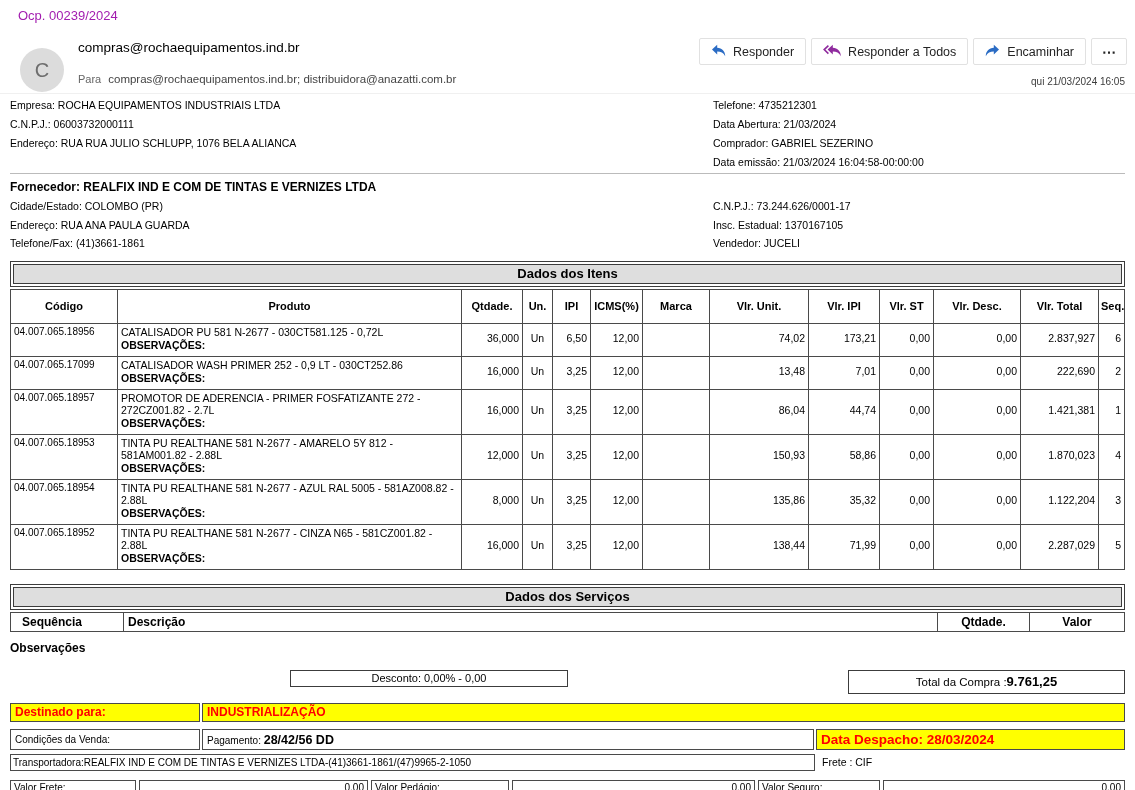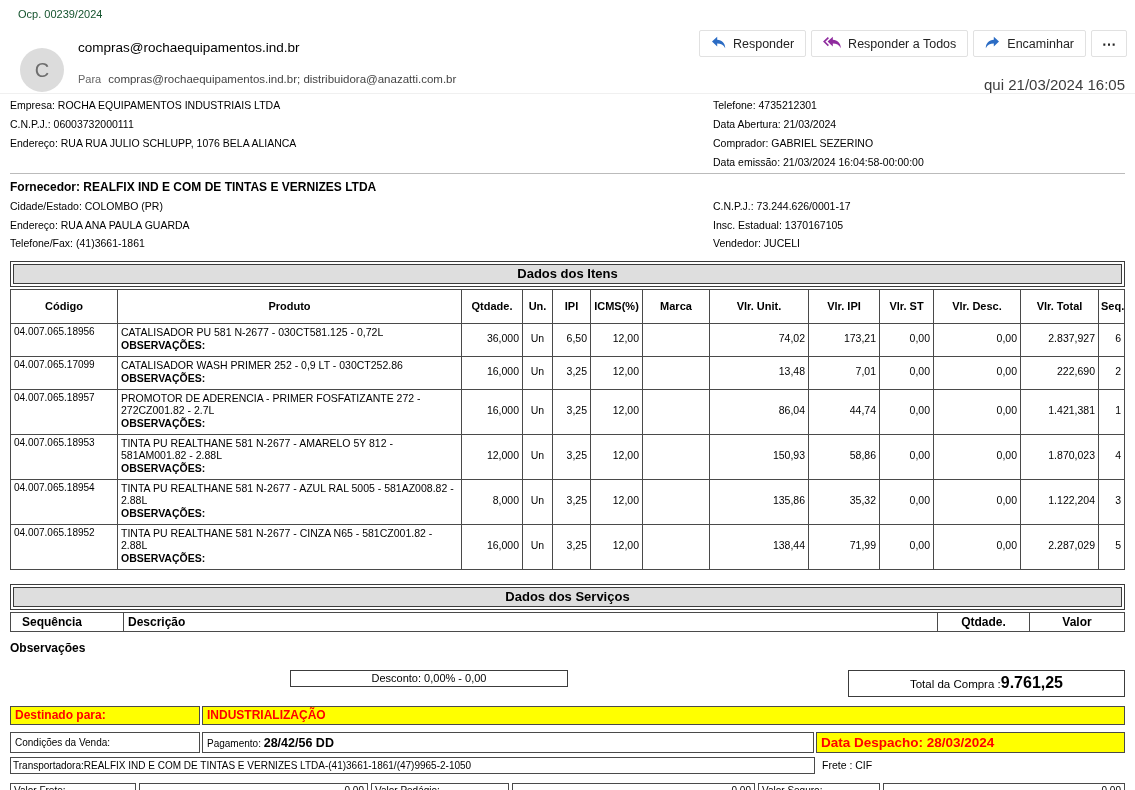--- a/index.html
+++ b/index.html
@@ -1,40 +1,40 @@
 <!DOCTYPE html>
 <html><head>
 <meta charset="utf-8">
 <style>
   * { margin:0; padding:0; box-sizing:border-box; }
   html,body { background:#fff; }
   body {
     width:1135px; height:790px; overflow:hidden;
     font-family:"Liberation Sans", sans-serif; color:#000;
   }
-  .page-title { font-size:11px; color:#14532d; padding:8px 0 0 18px; height:28px; }
+  .page-title { font-size:13px; color:#a21caf; padding:8px 0 0 18px; height:28px; }
 
   
   .email-header { position:relative; height:66px; border-bottom:1px solid #f0f0f0; }
   .avatar {
     position:absolute; left:20px; top:20px; width:44px; height:44px; border-radius:50%;
     background:#dcdcdc; color:#6d6d6d; font-size:20px;
     display:flex; align-items:center; justify-content:center;
   }
   .sender { position:absolute; left:78px; top:4px; font-size:13.5px; color:#000000;margin-top:8px; }
   .to-line { position:absolute; left:78px; top:45px; font-size:11.5px; color:#444; }
   .to-label { color:#666; margin-right:7px; font-size:11px; }
-  .actions { position:absolute; right:8px; top:2px; display:flex; gap:5px;margin-left:36px; }
+  .actions { position:absolute; right:8px; top:10px; display:flex; gap:5px;margin-left:36px; }
   .action-btn {
     display:flex; align-items:center; gap:7px; border:1px solid #e1e1e1; background:#fff;
     font-family:"Liberation Sans",sans-serif; font-size:12.5px; color:#242424;
     padding:5px 11px; border-radius:2px; height:27px; cursor:pointer;
   }
   .more-btn { width:36px; justify-content:center; font-size:14px; font-weight:bold; padding:0; }
-  .received-date { position:absolute; right:10px; top:48px; font-size:15px; color:#3c3c3c; }
+  .received-date { position:absolute; right:10px; top:48px; font-size:10px; color:#3c3c3c; }
 
   
   .doc { padding:2px 10px 0 10px; }
   .info-cols { display:flex; font-size:10.5px; }
   .info-col { line-height:19px; }
   .info-col.left { width:703px; }
   .info-col.right { flex:1; }
   .divider { border-top:1px solid #bbb; margin-top:1px; }
   .supplier-name { font-weight:bold; font-size:12px; padding:6px 0 3px 0; }
   .supplier-cols { display:flex; font-size:10.5px; }
@@ -71,21 +71,21 @@
   .totals-row { display:flex; align-items:flex-start; margin-top:15px; }
   .desconto-box {
     margin-left:280px; width:278px; border:1px solid #3c3c3c; text-align:center;
     font-size:11px; padding:1px 0 2px 0;
   }
   .totals-spacer { flex:1; }
   .total-box {
     width:277px; border:1px solid #3c3c3c; text-align:center; font-size:11.5px;
     padding:3px 0 4px 0;
   }
-  .total-box b { font-size:16px;text-align:right; }
+  .total-box b { font-size:13px;text-align:right; }
 
   .dest-row { display:flex; gap:2px; margin-top:9px; }
   .dest-label, .dest-value {
     border:1px solid #4a4a4a; background:#ffff00; color:#ff0000; font-weight:bold;
     font-size:12px; padding:1px 4px 2px 4px;
   }
   .dest-label { width:190px; }
   .dest-value { flex:1; }
 
   .sale-row { display:flex; gap:2px; margin-top:7px; align-items:stretch; }

